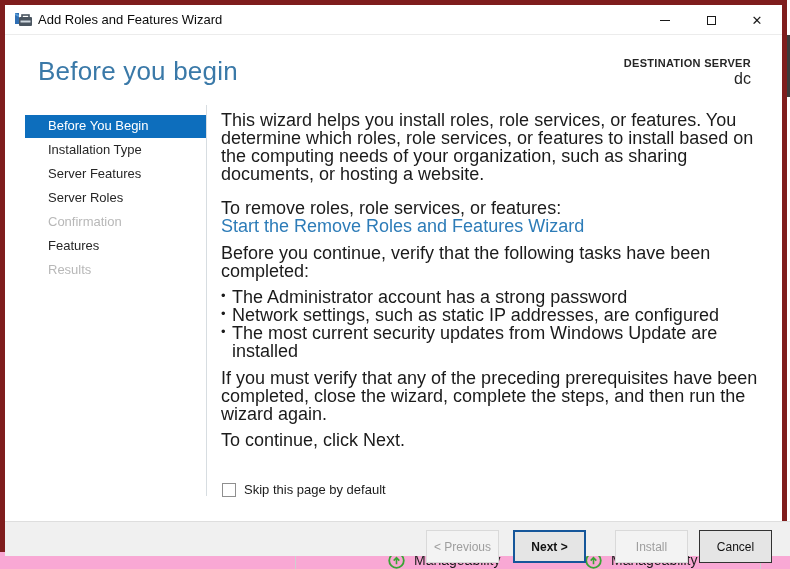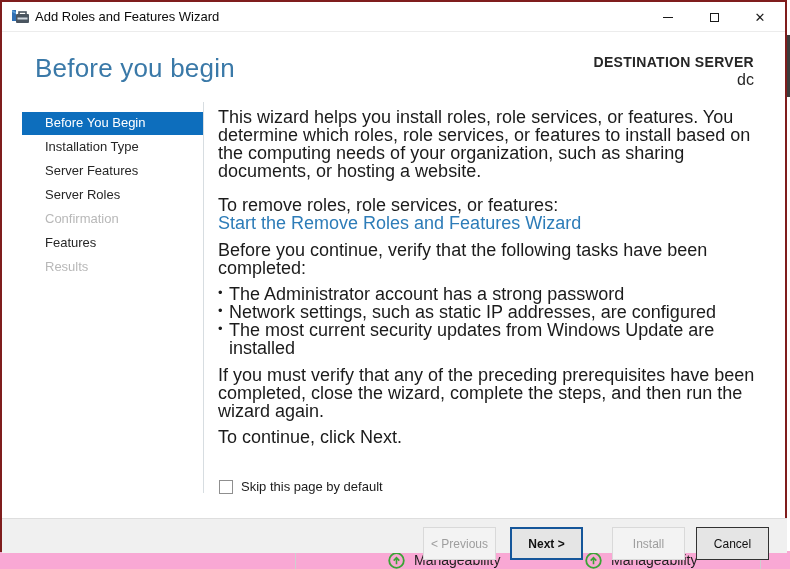--- a/index.html
+++ b/index.html
@@ -9,39 +9,39 @@
 
   
   .bg-strip { position:absolute; left:0; top:551px; width:790px; height:18px; background:#f9a8d4; }
   .bg-vline { position:absolute; top:0; width:1px; height:18px; background:#cfcfcf; }
   .bg-group { position:absolute; top:1px; display:flex; align-items:flex-start; gap:9px; }
   .bg-label { font-size:14px; color:#1e1e1e; }
   .dark-edge { position:absolute; right:0; top:35px; width:6px; height:62px; background:#3b3b3b; }
 
   
   .dialog { position:absolute; left:0; top:0; width:787px; height:552px; background:#fff;
-            border:2px solid #7f1d1d; }
+            border:5px solid #7f1d1d; }
 
   
   .titlebar { position:absolute; left:0; top:0; width:100%; height:30px; background:#fff;
               border-bottom:1px solid #ececec; }
   .app-icon { position:absolute; left:10px; top:7px; width:17px; height:16px; }
   .title-text { position:absolute; left:33px; top:7px; font-size:13px; color:#0b0b0b; }
   .caption-btns { position:absolute; right:2px; top:0; height:30px; display:flex; }
   .cap-btn { width:46px; height:30px; display:flex; align-items:center; justify-content:center;
              font-size:13px; color:#1a1a1a; cursor:default; }
   .max-box { display:inline-block; width:9px; height:9px; border:1px solid #1a1a1a; }
   .min-bar { display:inline-block; width:10px; height:1px; background:#1a1a1a; }
 
   
   .wiz-header { position:absolute; left:0; top:31px; width:100%; height:66px; background:#fff; }
   .wiz-title { position:absolute; left:33px; top:20px; font-size:26px; color:#3a79a8;
                font-weight:400; letter-spacing:0.2px; }
   .dest { position:absolute; right:31px; top:21px; text-align:right; color:#262626; }
-  .dest-label { font-size:14px; font-weight:700; letter-spacing:0.3px; }
+  .dest-label { font-size:11px; font-weight:700; letter-spacing:0.3px; }
   .dest-value { font-size:16px; margin-top:1px; }
 
   
   .sidebar { position:absolute; left:20px; top:110px; width:181px; }
   .side-item { height:23px; margin-bottom:1px; line-height:22px; padding-left:23px;
                font-size:13px; color:#262626; cursor:default; white-space:nowrap; }
   .side-item.selected { background:#0d6ebd; color:#ffffff; }
   .side-item.disabled { color:#b8b8b8; }
   .v-divider { position:absolute; left:201px; top:100px; width:1px; height:391px; background:#d7dde1; }
 

